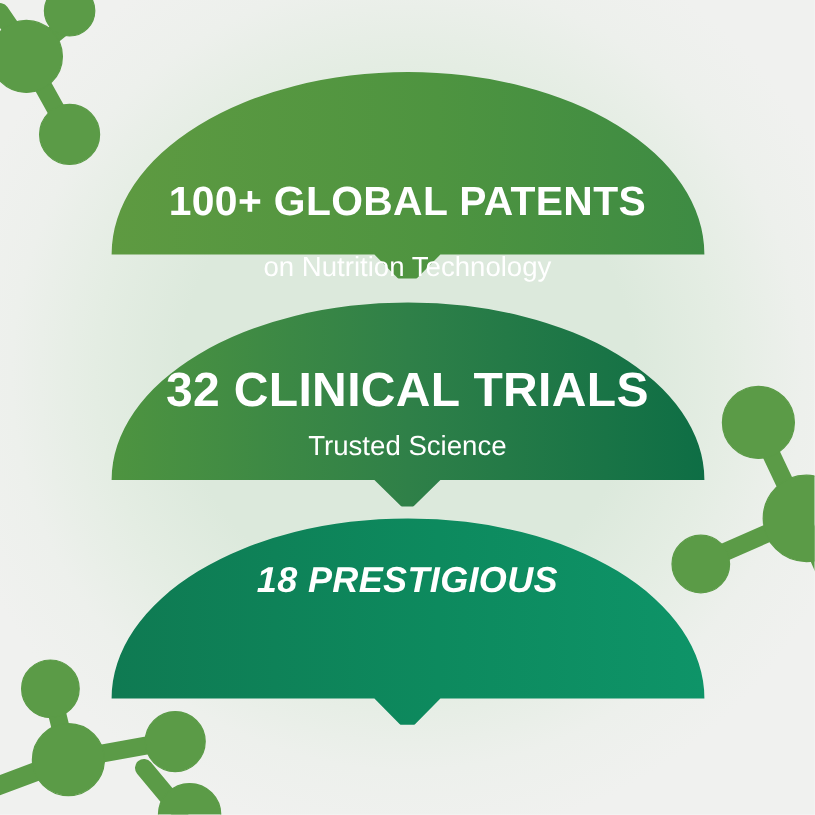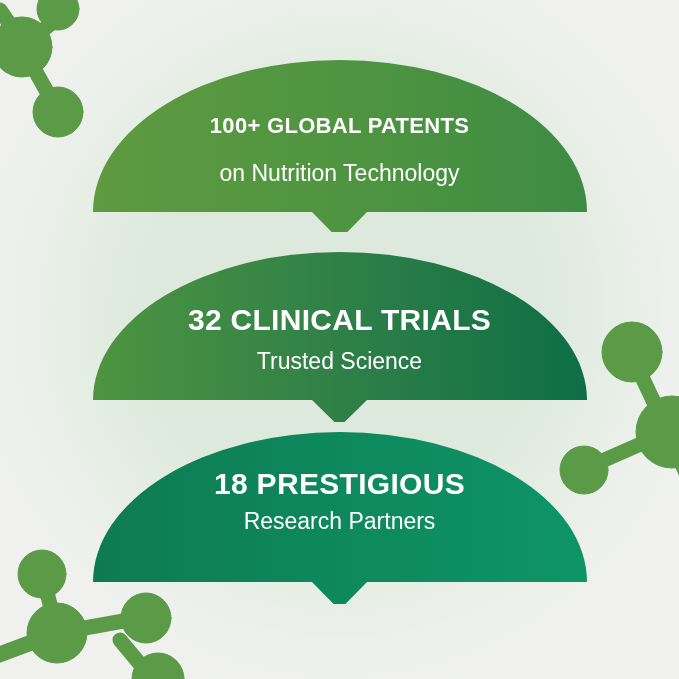--- a/index.html
+++ b/index.html
@@ -88,33 +88,33 @@
 
   .subline {
     font-weight: normal;
     margin: 0;
     line-height: 1.2;
   }
 
   
   #banner-1 { top: 52px; height: 180px; }
   #banner-1 .banner-text { top: 62px; }
-  #banner-1 .headline { font-size: 22px; }
+  #banner-1 .headline { font-size: 34px; margin-top: 36px; }
   #banner-1 .subline  { font-size: 23px; margin-top: 23px; }
 
   
   #banner-2 { top: 250px; height: 172px; }
   #banner-2 .banner-text { top: 54px; }
-  #banner-2 .headline { font-size: 30px; }
+  #banner-2 .headline { font-size: 40px; }
   #banner-2 .subline  { font-size: 23px; margin-top: 12px; }
 
   
   #banner-3 { top: 424px; height: 180px; }
   #banner-3 .banner-text { top: 44px; }
-  #banner-3 .headline { font-size: 30px; }
+  #banner-3 .headline { font-size: 30px; font-style: italic; }
   #banner-3 .subline  { font-size: 23px; margin-top: 8px; }
 </style>
 </head>
 <body>
 
 <div id="canvas">
 
   <div class="bg-glow"></div>
 
   <svg class="molecules" viewBox="0 0 679 679">
@@ -212,18 +212,17 @@
         </defs>
         <path d="M 93,158
                  A 247,150 0 0 1 587,158
                  L 367,158
                  L 339.5,186
                  L 312,158
                  L 93,158 Z" fill="url(#grad3)"></path>
       </svg>
       <div class="banner-text">
         <p class="headline">18 PRESTIGIOUS</p>
-        <p class="subline">Research Partners</p>
       </div>
     </div>
 
   </div>
 </div>
 
 </body></html>

